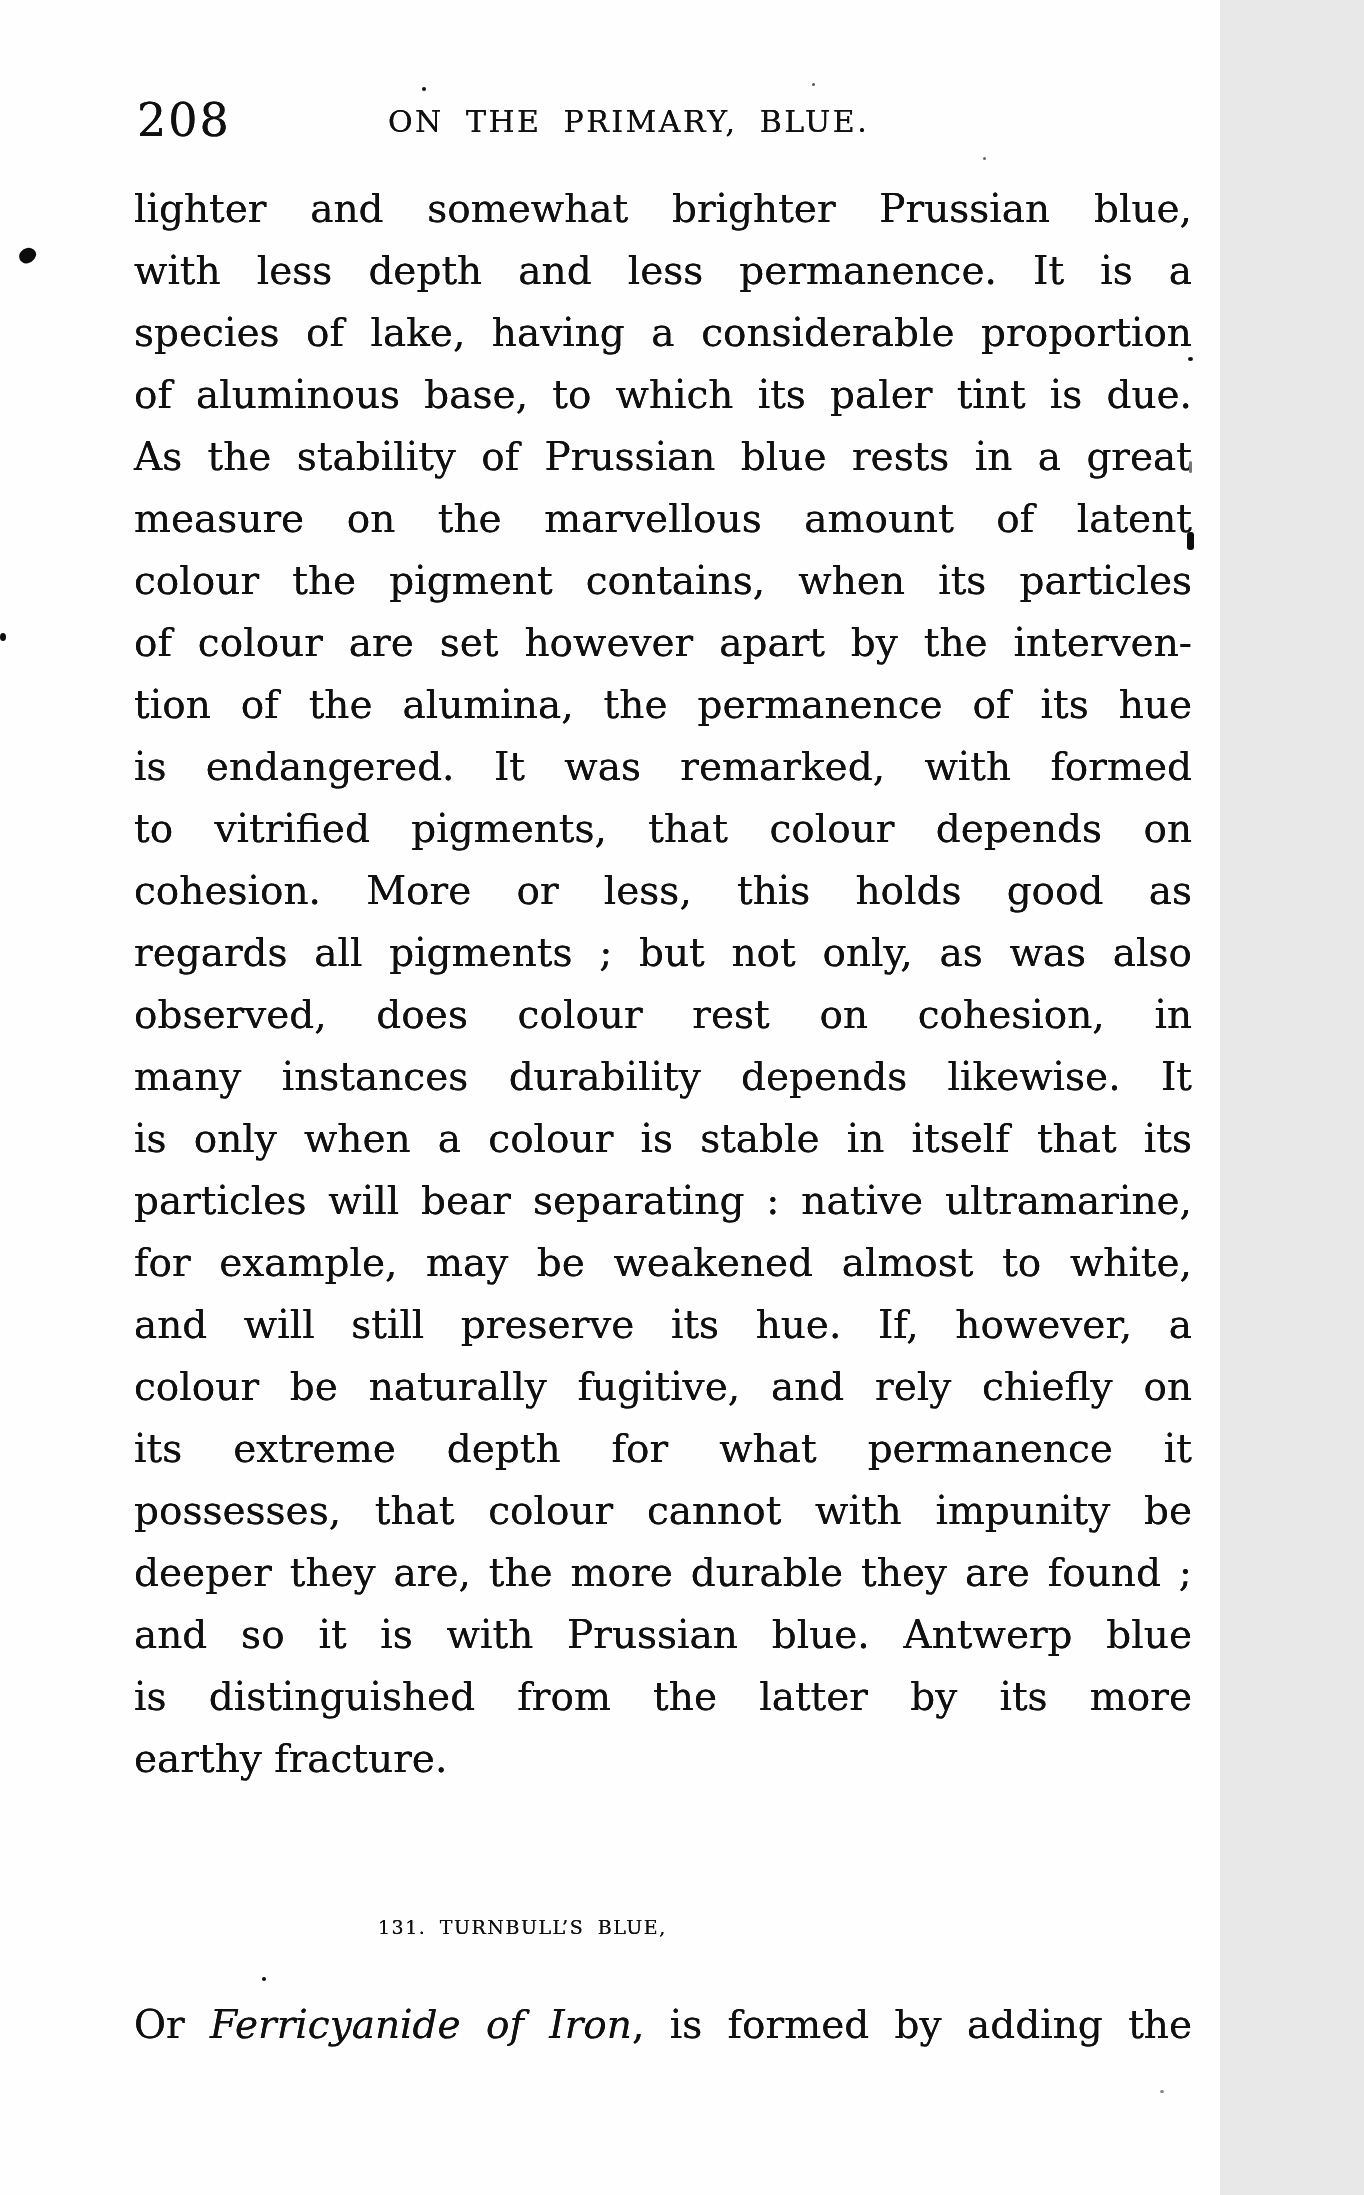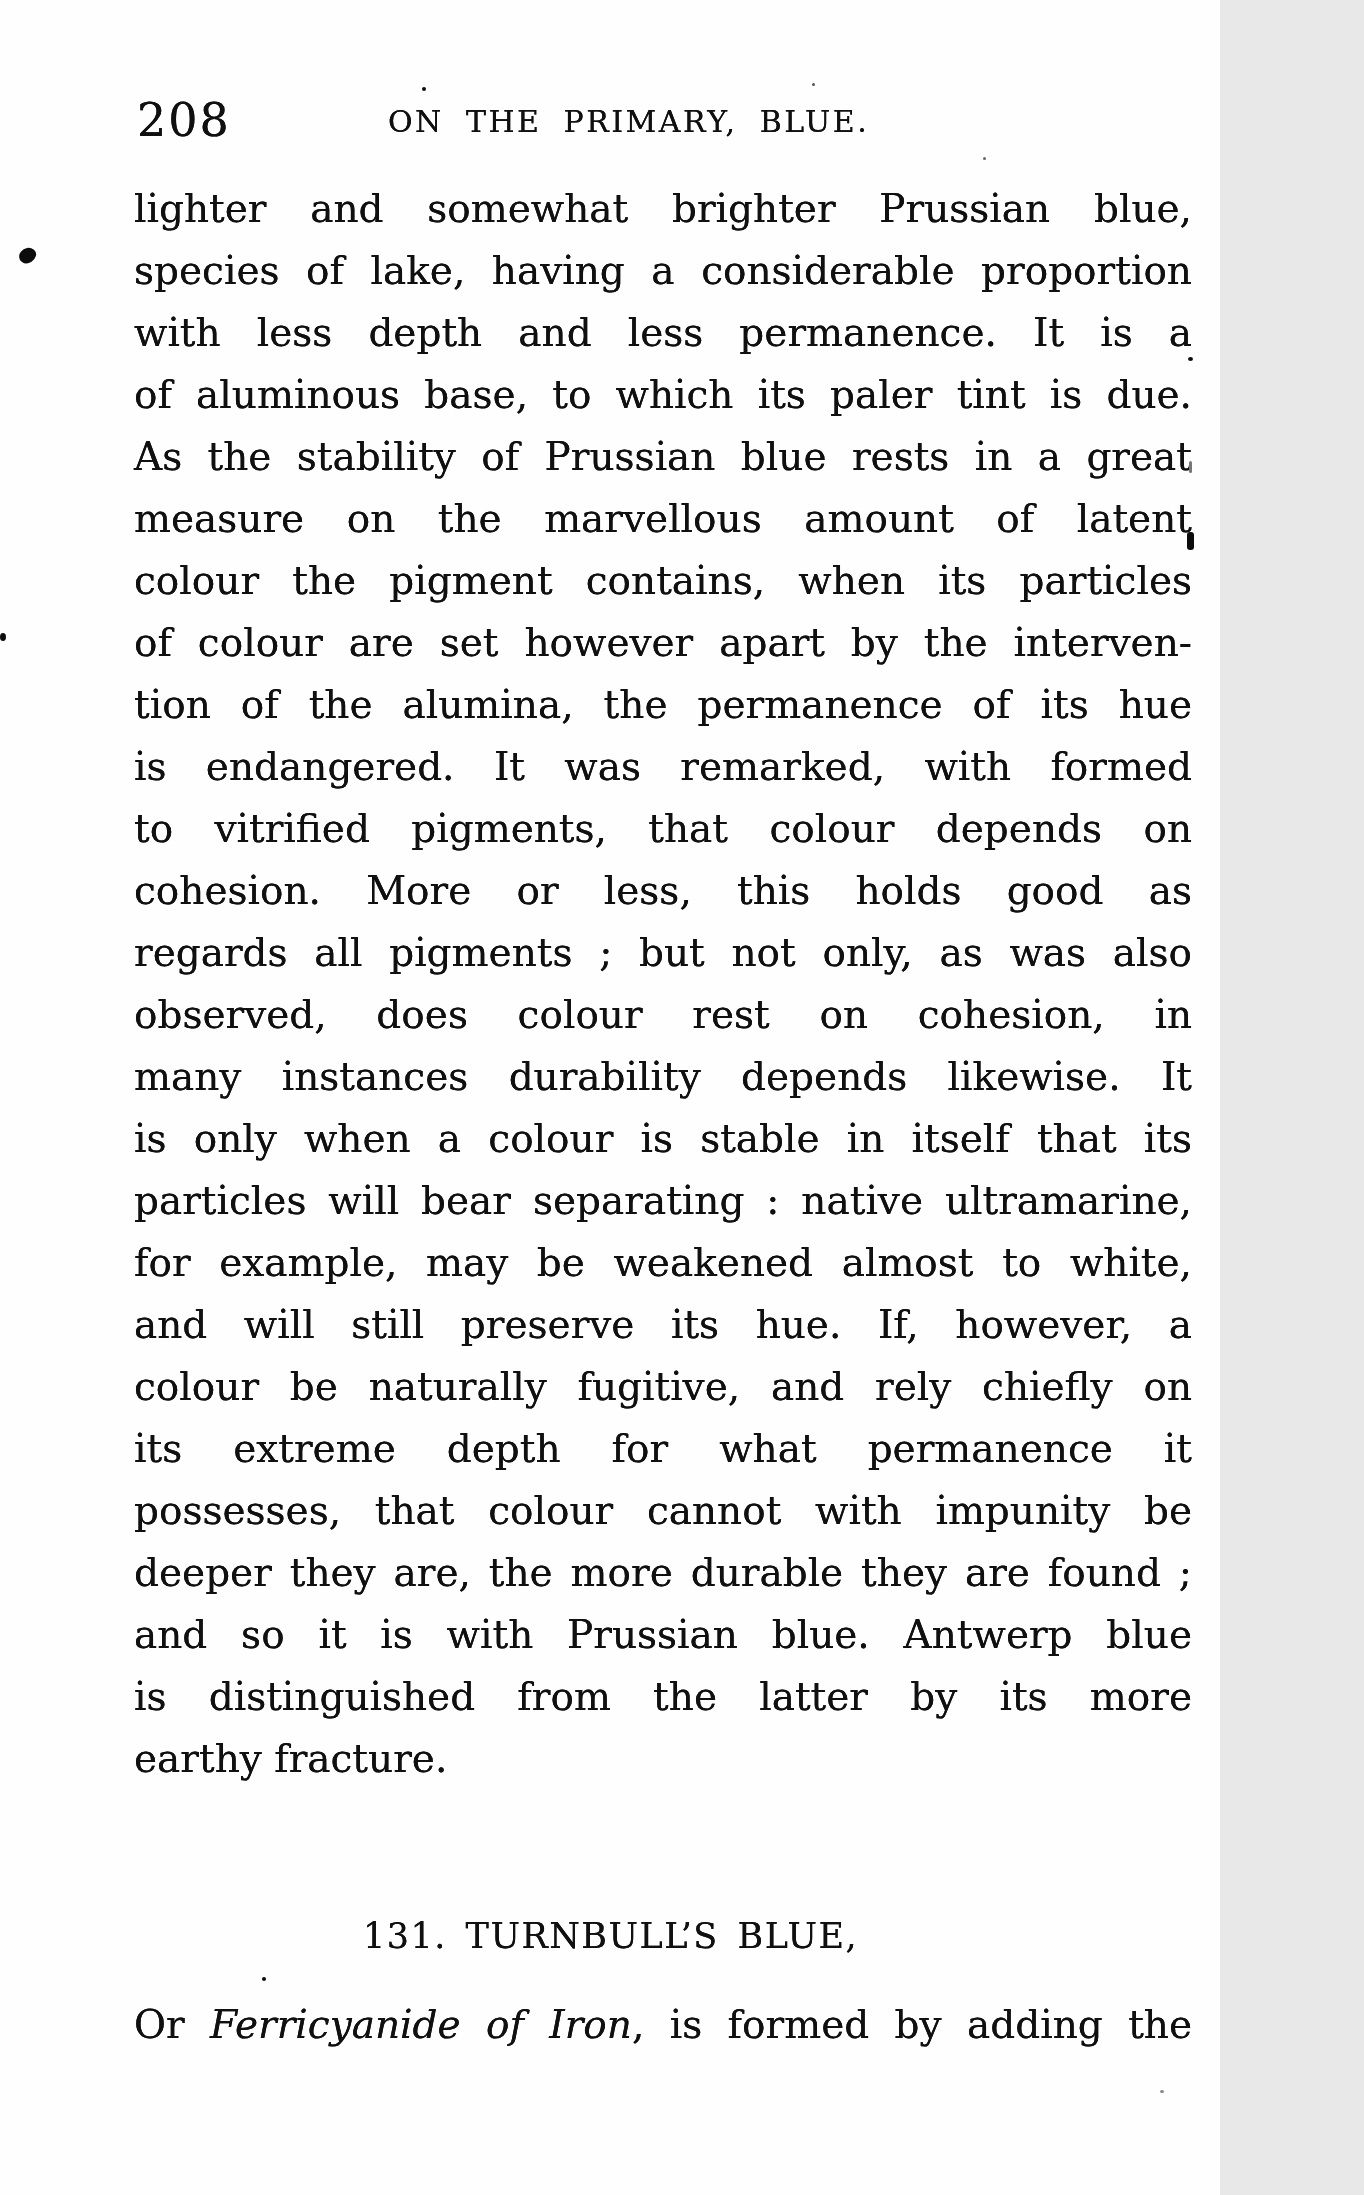--- a/index.html
+++ b/index.html
@@ -44,23 +44,23 @@
   .bl {
     text-align: justify;
     text-align-last: justify;
     white-space: nowrap;
   }
   .bl.last {
     text-align-last: left;
   }
   .sechead {
     position: absolute;
-    left: 363px;
+    left: 378px;
     top: 1916px;
-    font-size: 35px;
+    font-size: 19px;
     letter-spacing: 1.5px;
     word-spacing: 6px;
     white-space: nowrap;
   }
   .para2 {
     position: absolute;
     left: 134px;
     top: 1994px;
     width: 1058px;
     margin: 0;
@@ -81,22 +81,22 @@
 </head>
 <body>
 
 <div class="page">
 
   <div class="pagenum">208</div>
   <div class="runhead">ON THE PRIMARY, BLUE.</div>
 
   <div class="bodytext">
     <div class="bl">lighter and somewhat brighter Prussian blue,</div>
+    <div class="bl">with less depth and less permanence.  It is a</div>
     <div class="bl">species of lake, having a considerable proportion</div>
-    <div class="bl">with less depth and less permanence.  It is a</div>
     <div class="bl">of aluminous base, to which its paler tint is due.</div>
     <div class="bl">As the stability of Prussian blue rests in a great</div>
     <div class="bl">measure on the marvellous amount of latent</div>
     <div class="bl">colour the pigment contains, when its particles</div>
     <div class="bl">of colour are set however apart by the interven-</div>
     <div class="bl">tion of the alumina, the permanence of its hue</div>
     <div class="bl">is endangered.  It was remarked, with formed</div>
     <div class="bl">to vitrified pigments, that colour depends on</div>
     <div class="bl">cohesion.  More or less, this holds good as</div>
     <div class="bl">regards all pigments ; but not only, as was also</div>

